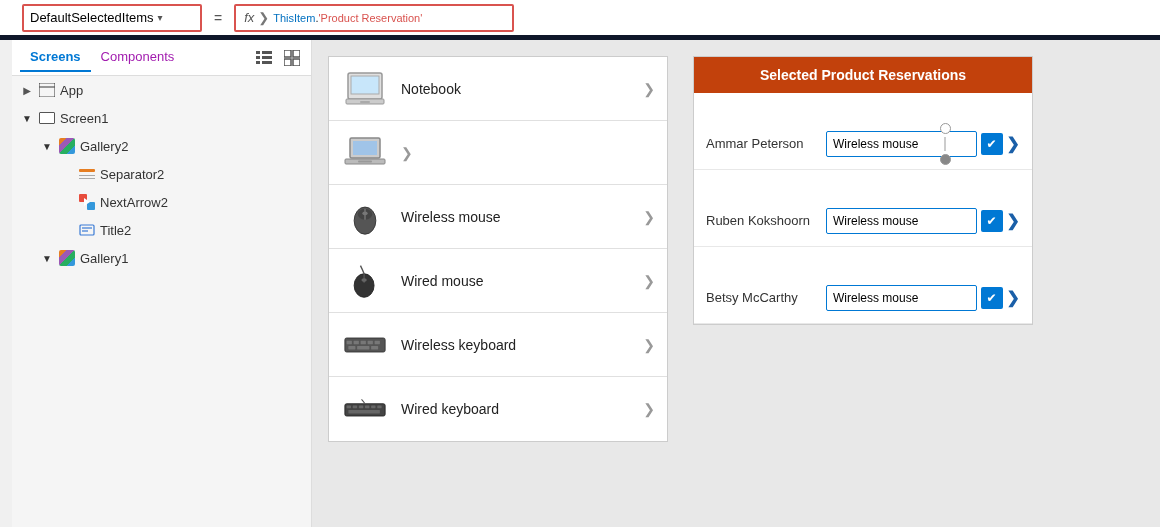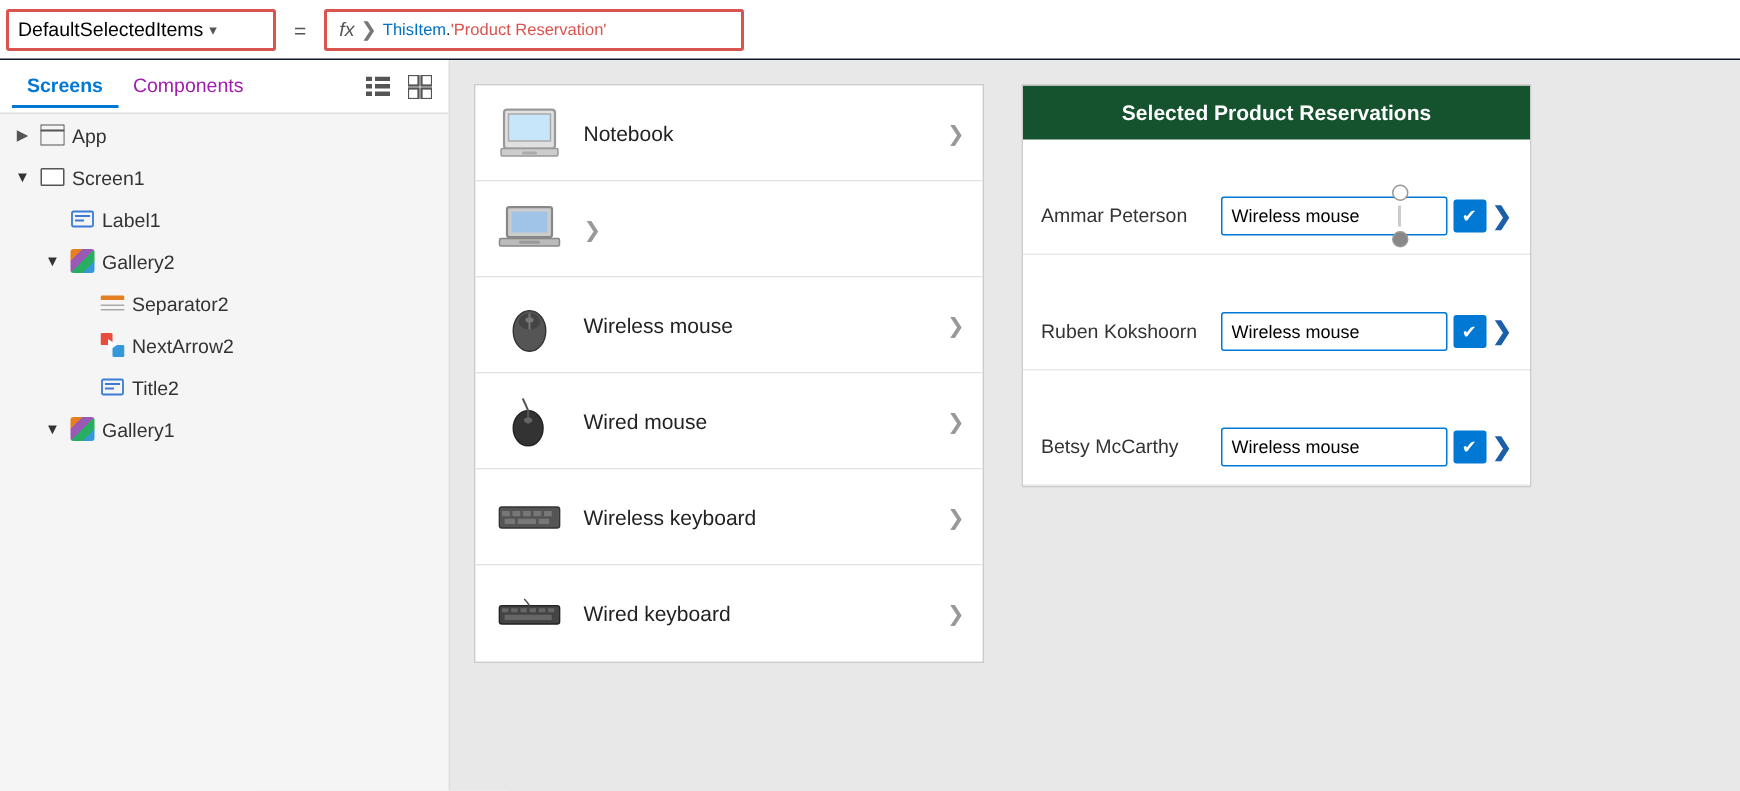--- a/index.html
+++ b/index.html
@@ -4,22 +4,22 @@
   <style>
     * { box-sizing: border-box; margin: 0; padding: 0; }
     body { font-family: 'Segoe UI', Arial, sans-serif; font-size: 13px; background: #f0f0f0; overflow: hidden; }
 
     
     .top-bar {
       display: flex;
       align-items: center;
       height: 40px;
       background: #fff;
-      border-bottom: 1px solid #0f172a;
-      padding: 0 4px;
+      border-bottom: 5px solid #0f172a;
+      padding: 0 22px;
       gap: 8px;
     }
     .property-dropdown {
       display: flex;
       align-items: center;
       border: 2px solid #d9534f;
       border-radius: 2px;
       padding: 2px 6px;
       height: 28px;
       gap: 4px;
@@ -42,20 +42,21 @@
     }
     .fx-icon { color: #555; font-style: italic; font-size: 13px; }
     .formula-text { font-size: 11px; color: #222; }
     .formula-text .keyword { color: #0070c0; }
     .formula-text .string { color: #d9534f; }
 
     
     .main-layout {
       display: flex;
       height: calc(527px - 40px);
+      padding-left: 12px;
     }
 
     
     .sidebar {
       width: 300px;
       background: #f5f5f5;
       border-right: 1px solid #ddd;
       display: flex;
       flex-direction: column;
       overflow: hidden;
@@ -177,21 +178,21 @@
     .product-img svg { width: 42px; height: 38px; }
 
     
     .reservations-panel {
       background: #fff;
       width: 340px;
       border: 1px solid #ccc;
       overflow: hidden;
     }
     .reservations-header {
-      background: #14532d;
+      background: #c2410c;
       color: white;
       text-align: center;
       padding: 10px;
       font-size: 14px;
       font-weight: 600;
     }
     .reservation-row {
       display: flex;
       align-items: center;
       padding: 10px 12px;
@@ -288,32 +289,20 @@
       </div>
 
       <div class="tree-item">
         <span class="tree-expand" style="color:#333;">▼</span>
         <span class="tree-icon">
           <div class="icon-screen"></div>
         </span>
         <span class="item-label">Screen1</span>
       </div>
 
-      <div class="tree-item">
-        <div class="tree-indent"></div>
-        <span class="tree-expand"></span>
-        <span class="tree-icon">
-          <svg width="16" height="14" viewBox="0 0 16 14">
-              <rect x="1" y="2" width="14" height="10" rx="1" fill="none" stroke="#3a7bd5" stroke-width="1.2"></rect>
-              <line x1="3" y1="5" x2="13" y2="5" stroke="#3a7bd5" stroke-width="1.2"></line>
-              <line x1="3" y1="8" x2="9" y2="8" stroke="#3a7bd5" stroke-width="1.2"></line>
-            </svg>
-        </span>
-        <span class="item-label">Label1</span>
-      </div>
 
       <div class="tree-item">
         <div class="tree-indent"></div>
         <span class="tree-expand" style="color:#333;">▼</span>
         <span class="tree-icon">
           <div class="icon-gallery"></div>
         </span>
         <span class="item-label">Gallery2</span>
       </div>
 

